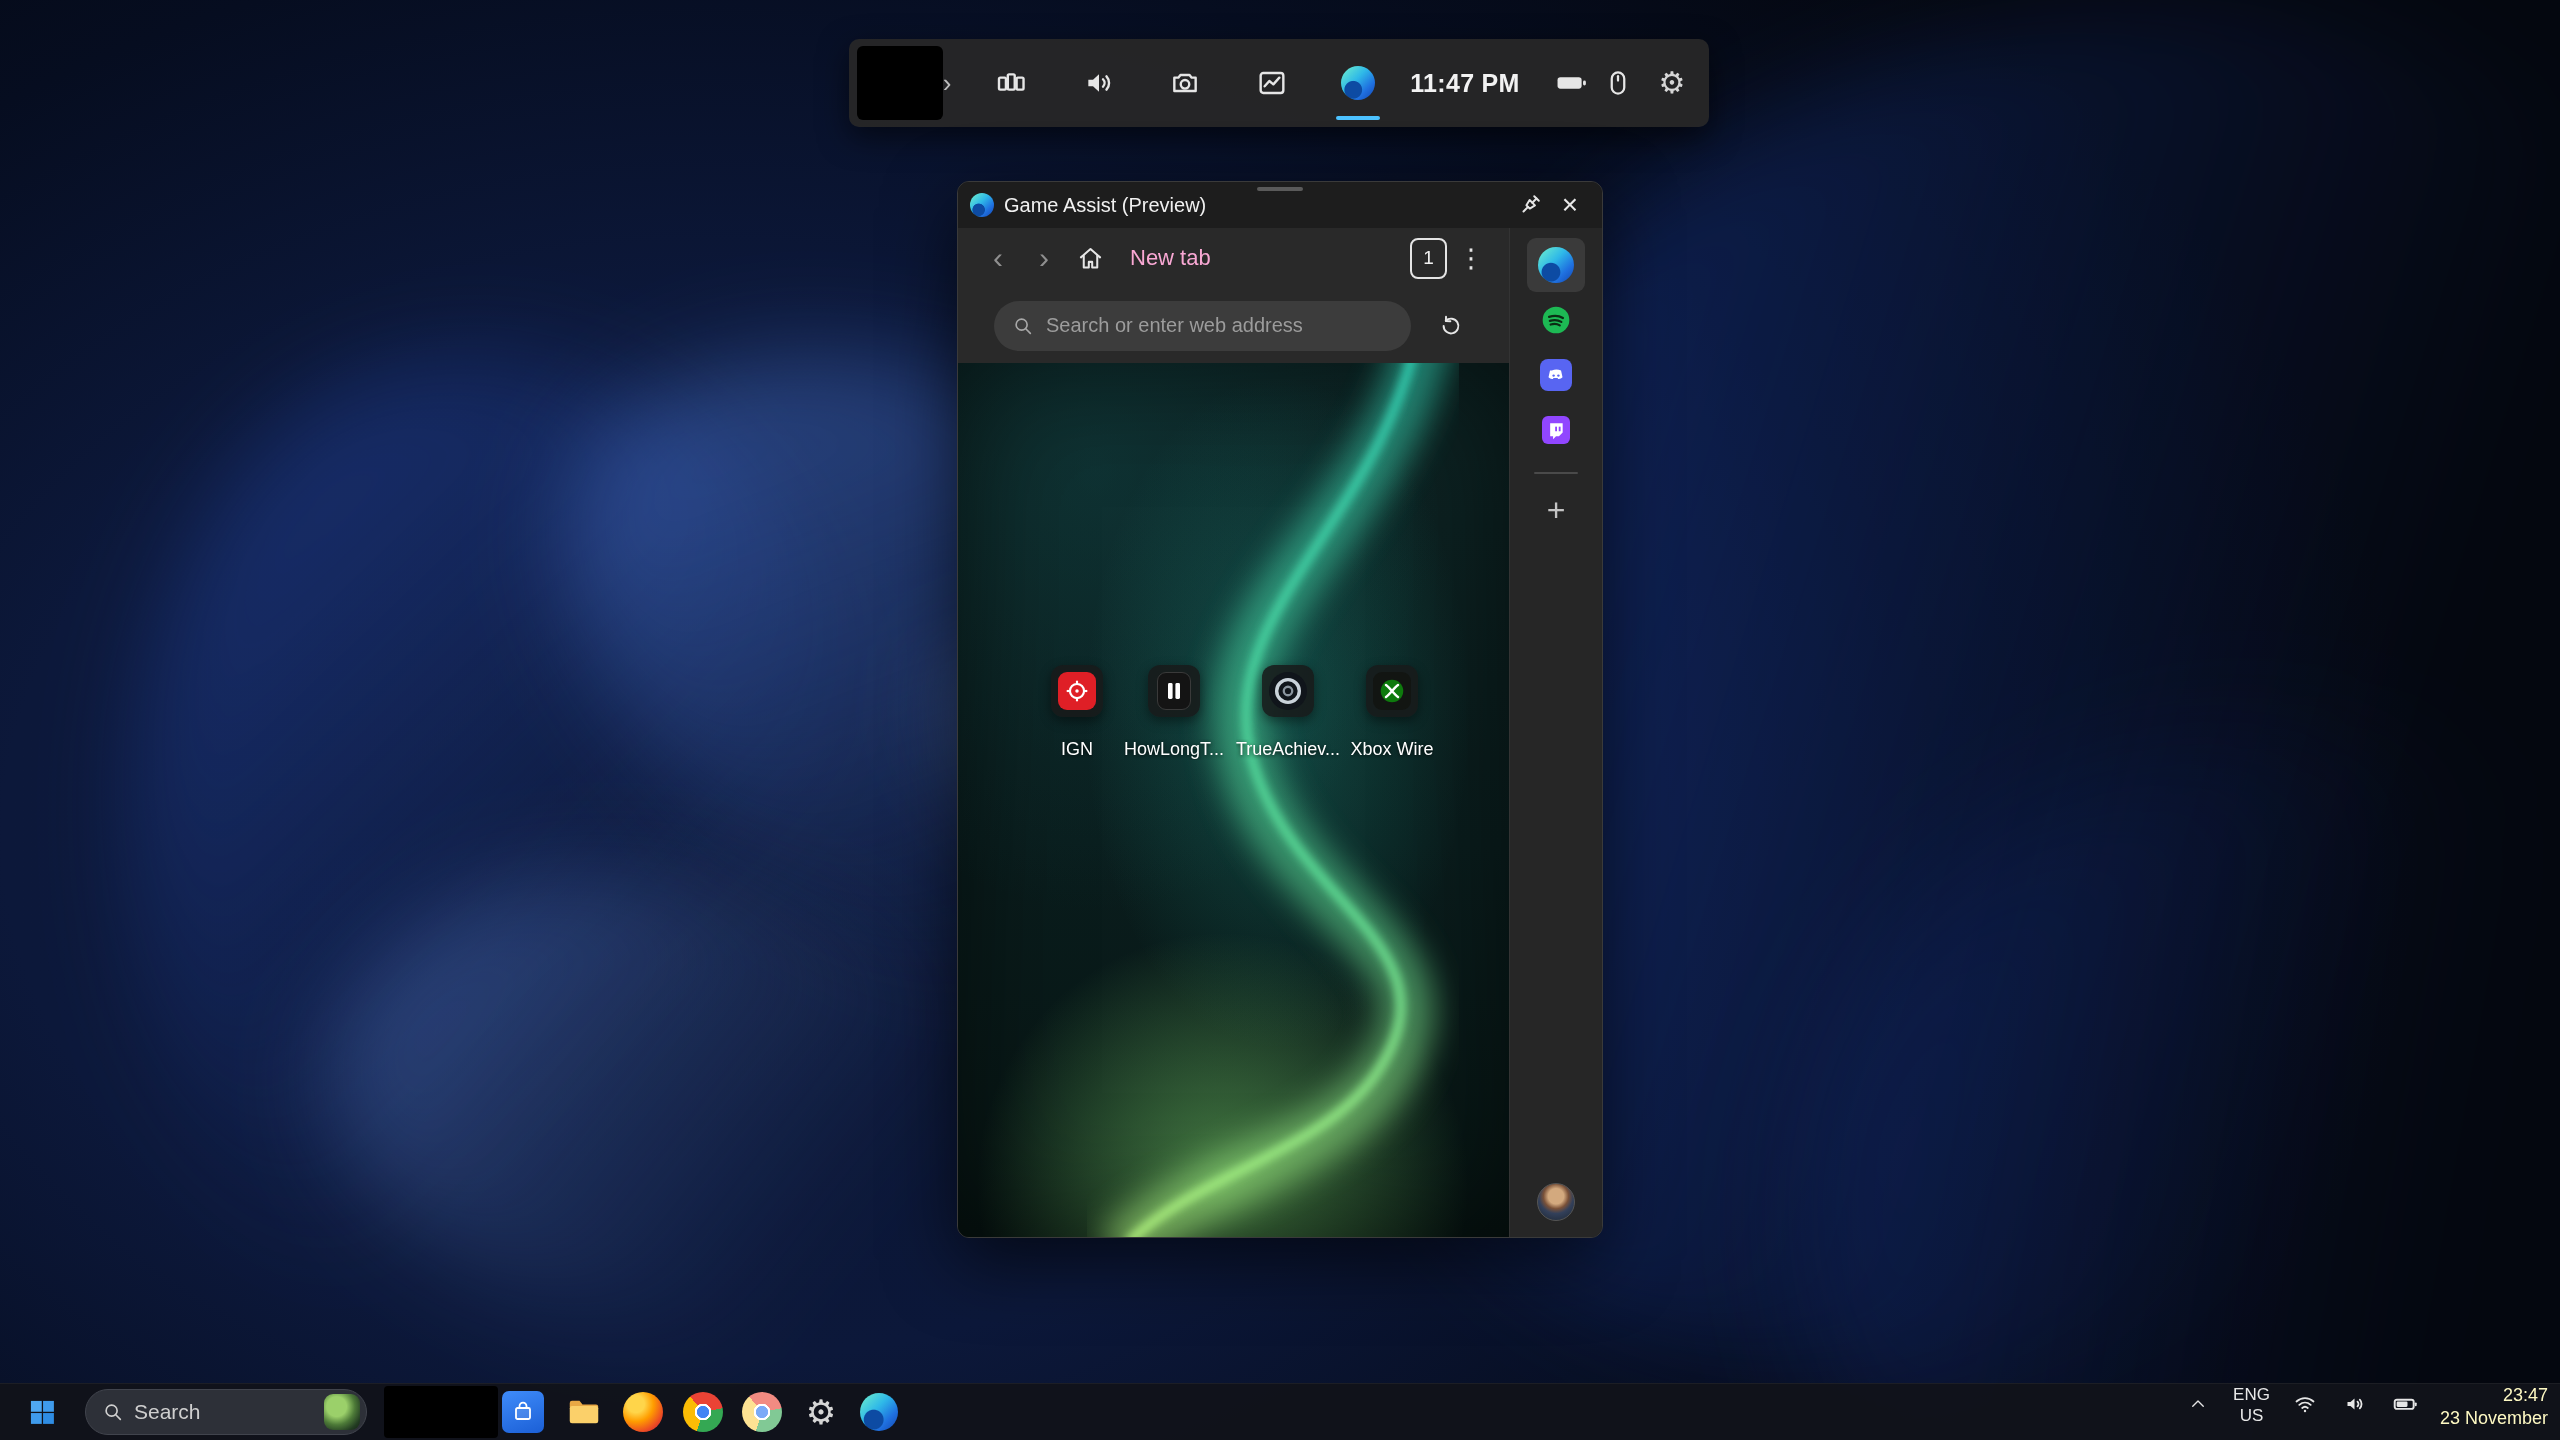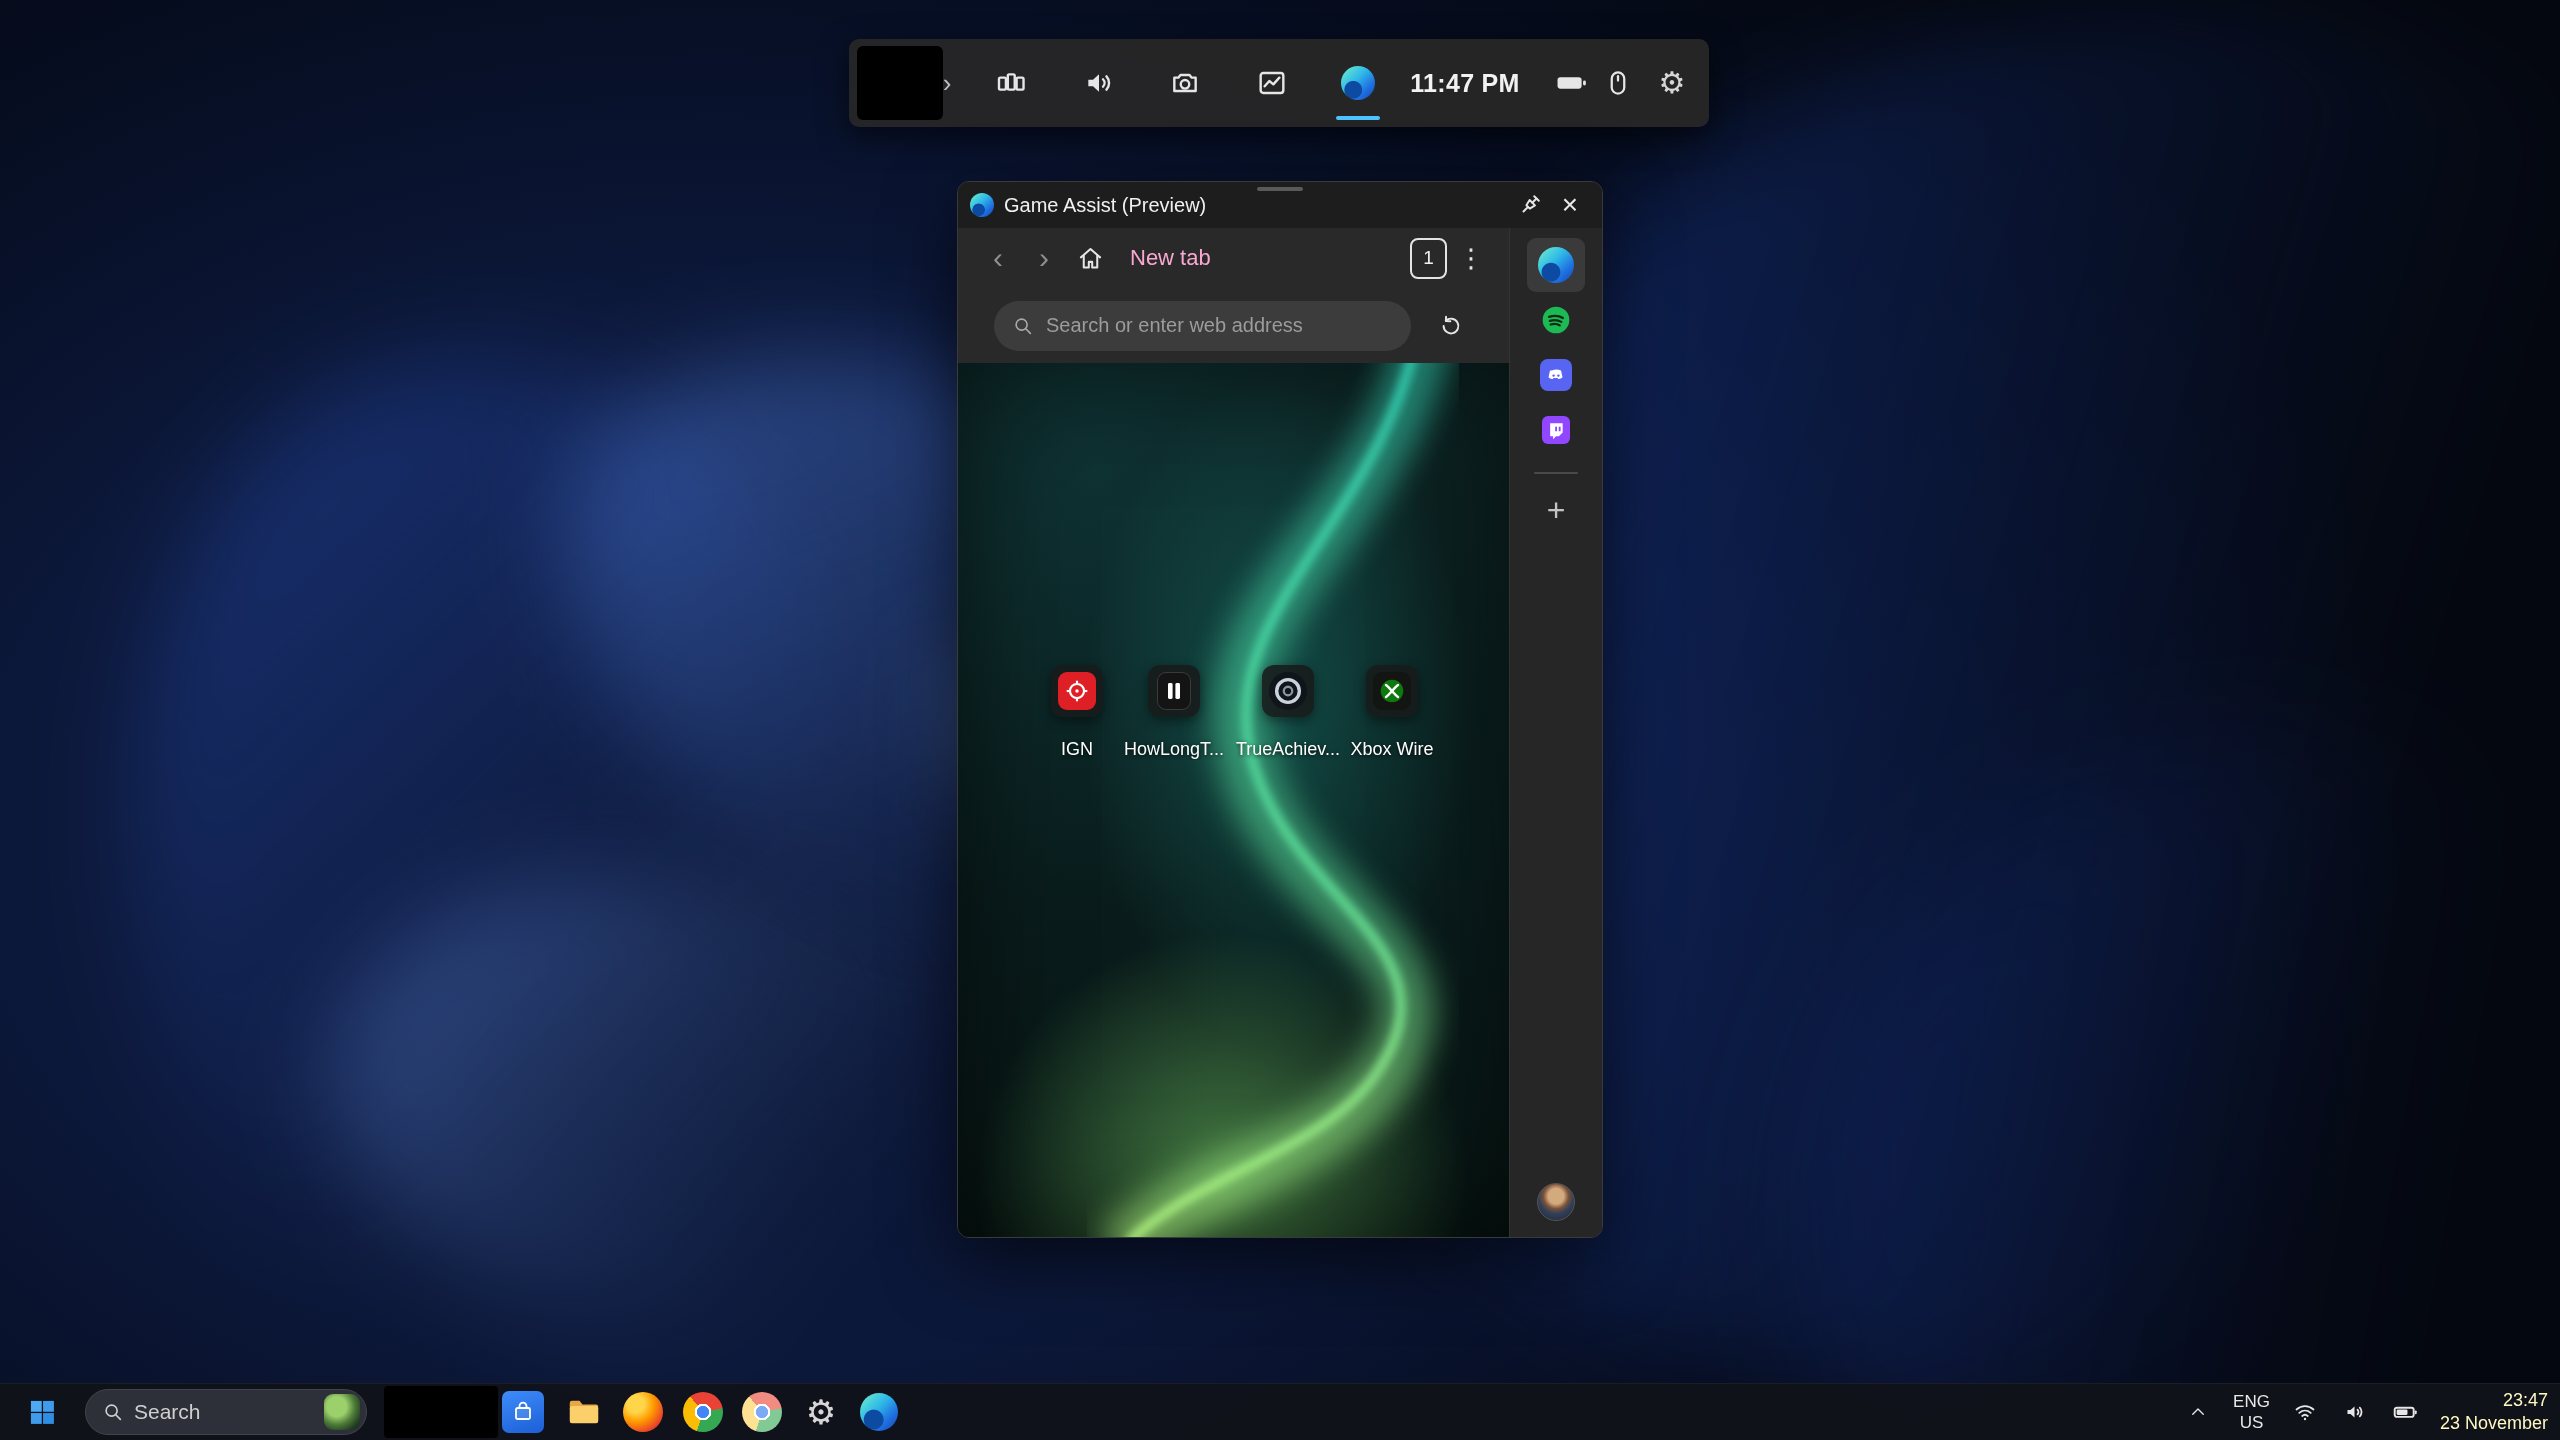--- a/index.html
+++ b/index.html
@@ -96,21 +96,21 @@
     background: radial-gradient(circle at 35% 35%, #9bd06a 0 30%, #4d7a38 55%, #223b22 80%, #15240f 100%); }
   .black-thumb { left:384px; width:114px; height:52px; background:#000; border-radius:4px; }
   .app { width:42px; height:42px; border-radius:7px; }
   .round { border-radius:50%; }
   .firefox { background: radial-gradient(circle at 32% 30%, #ffd54a 0 22%, #ff9d00 45%, #ec4b24 72%, #ae1241 100%); }
   .chrome { background: radial-gradient(circle at 50% 50%, #4285f4 0 21%, #ffffff 22% 29%, transparent 30%),
             conic-gradient(from -40deg, #ea4335 0 33%, #34a853 0 66%, #fbbc05 0); }
   .chrome2 { background: radial-gradient(circle at 50% 50%, #7baaf7 0 21%, #ffffff 22% 29%, transparent 30%),
             conic-gradient(from -40deg, #f28b82 0 33%, #81c995 0 66%, #fde293 0); }
   .store-tile { background:linear-gradient(160deg,#3f8cfa,#1b5fd6); display:flex; align-items:center; justify-content:center; }
-  .tray { position:absolute; right:12px; top:0; height:100%; display:flex; align-items:center; gap:20px; }
+  .tray { position:absolute; right:12px; top:0; height:100%; display:flex; gap:20px; }
   .lang { font-size:17px; line-height:1.25; color:#e8e8e8; text-align:center; }
   .clock { font-size:18px; line-height:1.3; color:#fef9c3; text-align:right; }
   .gear-glyph { font-size:30px; color:#d6d6d6; line-height:1; }
 </style>
 </head>
 <body>
 
 <div id="screen">
 
   <div class="wallpaper">

